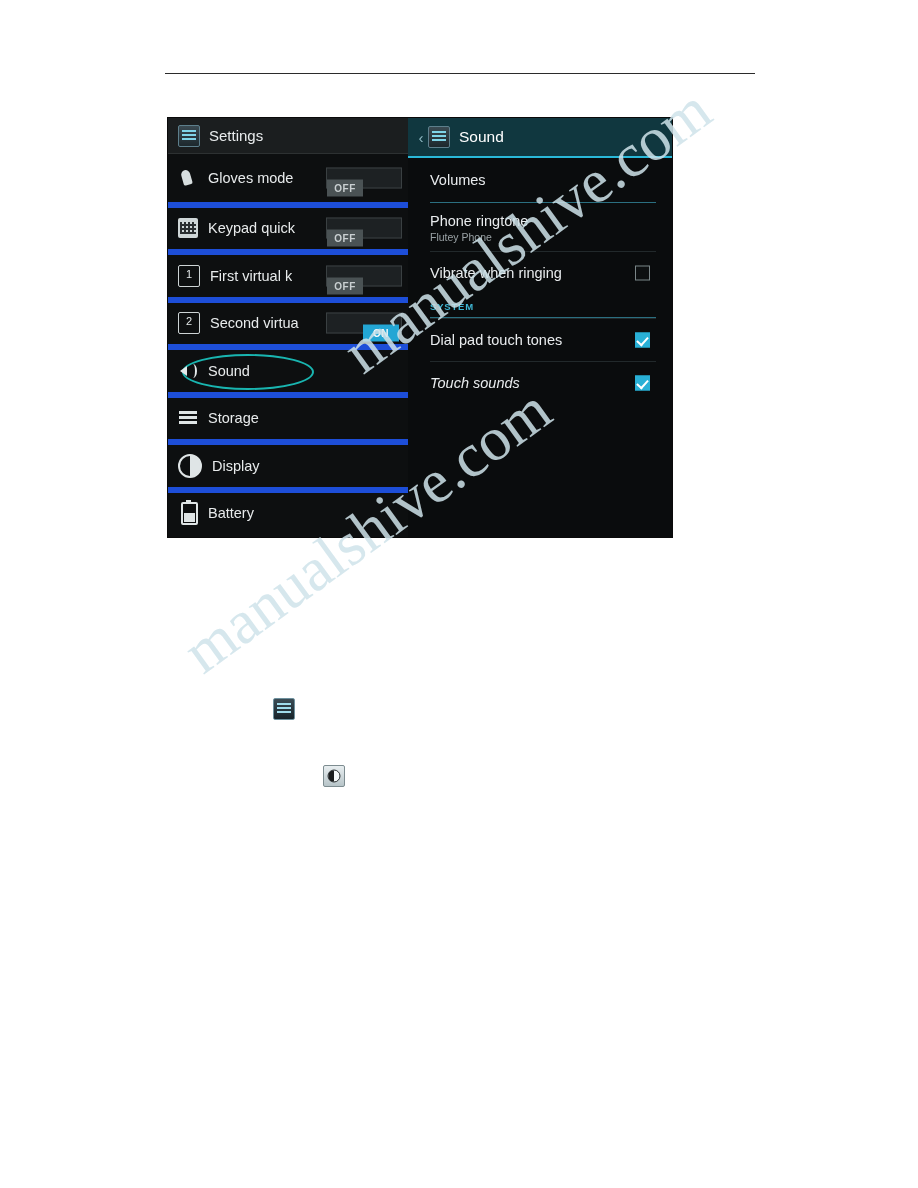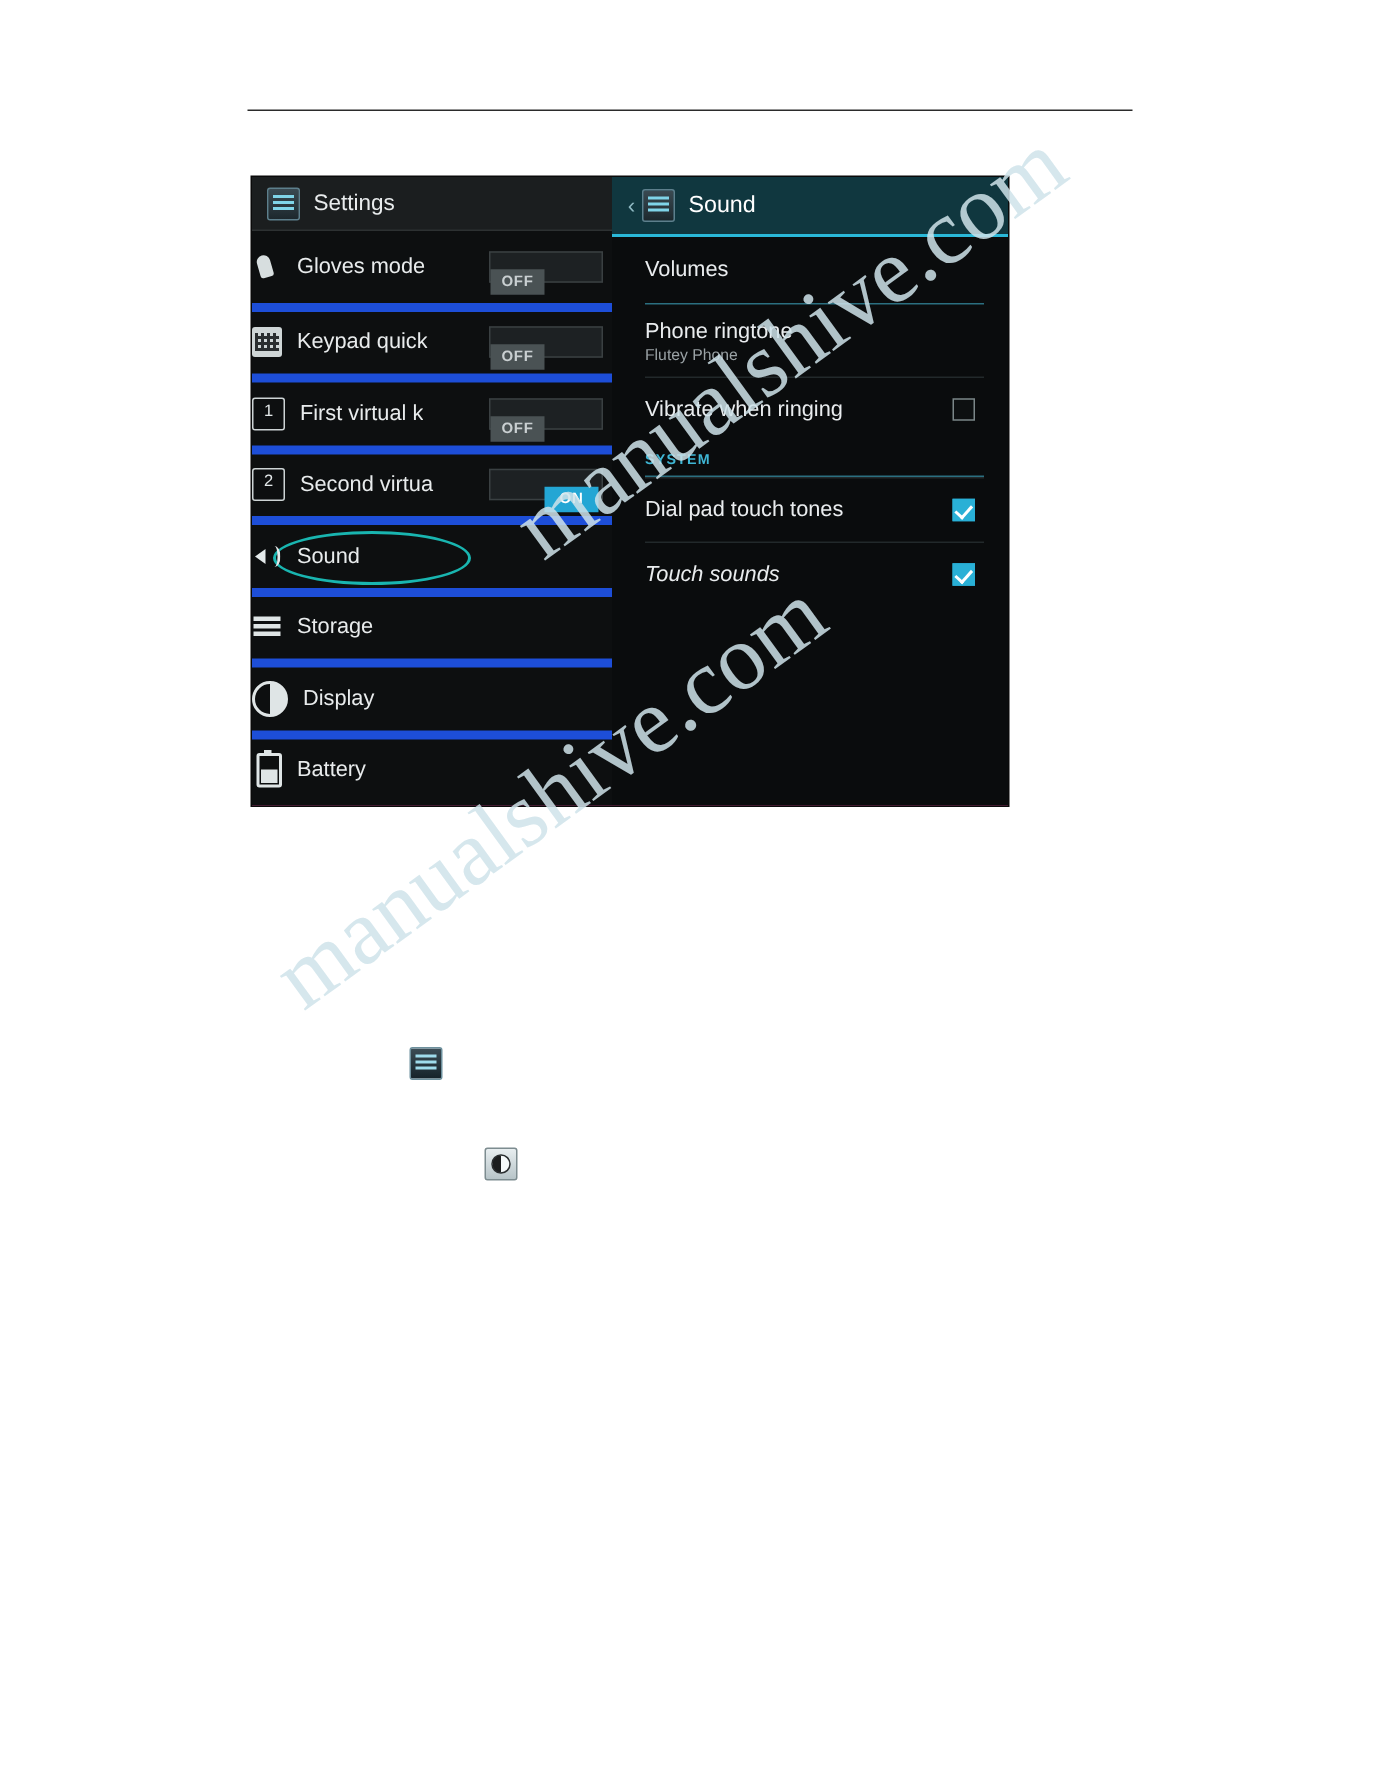--- a/index.html
+++ b/index.html
@@ -31,21 +31,21 @@
     color:#cfe3ea;
     opacity:.85;
     white-space:pre;
     transform-origin:left top;
   }
   
   .device{
     position:absolute;
     left:168px;top:118px;
     width:504px;height:419px;
-    background:#ec4899;
+    background:#fdba74;
     display:flex;
     z-index:3;
     box-shadow:0 0 0 1px #0a0a0a;
   }
   .pane-left{
     width:240px;
     background:#0d0f10;
     position:relative;
     overflow:hidden;
   }
@@ -75,20 +75,21 @@
     flex:0 0 auto;
   }
   .hdr-icon:before{
     content:"";position:absolute;left:3px;top:4px;right:3px;height:2px;
     background:#7fd4e8;box-shadow:0 4px 0 #7fd4e8,0 8px 0 #7fd4e8;
   }
   
   .l-row{
     height:47.5px;
     display:flex;align-items:center;
+    padding-left:10px;
     position:relative;
     box-sizing:border-box;
   }
   .l-row + .l-row{border-top:6px solid #1d4ed8;}
   .l-row .ic{
     width:20px;height:20px;flex:0 0 auto;
     position:relative;margin-right:10px;
   }
   .l-row .lbl{
     color:#e8ebec;font-size:14.5px;white-space:nowrap;

